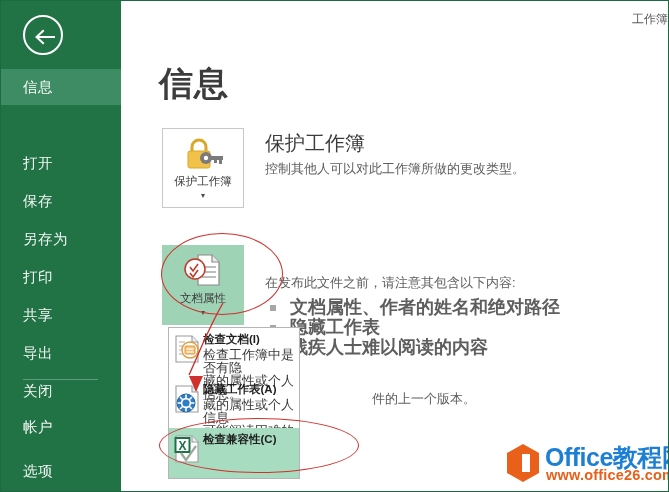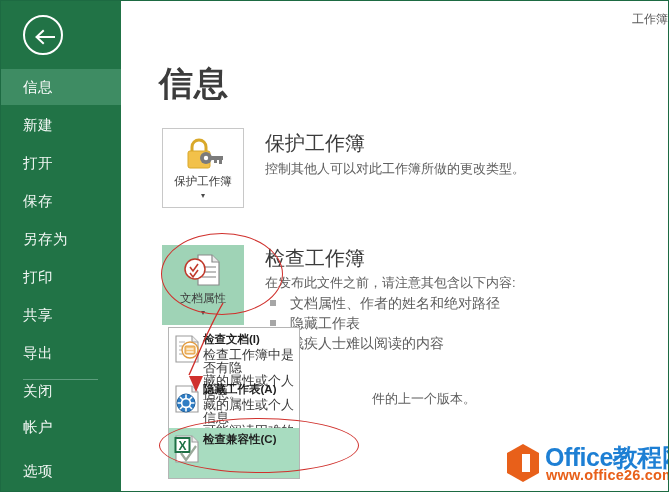--- a/index.html
+++ b/index.html
@@ -113,23 +113,24 @@
   .sect-sub {
     position: absolute;
     left: 143px;
     font-size: 13px;
     color: #5e5e5e;
     white-space: nowrap;
   }
   .bullet-row {
     position: absolute;
     left: 148px;
-    font-size: 14px;
+    font-size: 18px;
     color: #5e5e5e;
     white-space: nowrap;
+    font-weight: bold;
   }
   .bullet-row .bsq {
     display: inline-block;
     width: 6px; height: 6px;
     background: #a6a6a6;
     margin-right: 14px;
     vertical-align: 2px;
   }
 
   
@@ -212,21 +213,20 @@
 
   <div id="sidebar">
 
     <div id="back-button">
       <svg width="26" height="26" viewBox="0 0 26 26">
         <path d="M22 13 H5 M11 7 L4.5 13 L11 19" stroke="#ffffff" stroke-width="2" fill="none" stroke-linecap="square"></path>
       </svg>
     </div>
 
     <div class="nav-item active" style="top:68px"><span>信息</span></div>
-    <div class="nav-item" style="top:106px"><span>新建</span></div>
     <div class="nav-item" style="top:144px"><span>打开</span></div>
     <div class="nav-item" style="top:182px"><span>保存</span></div>
     <div class="nav-item" style="top:220px"><span>另存为</span></div>
     <div class="nav-item" style="top:258px"><span>打印</span></div>
     <div class="nav-item" style="top:296px"><span>共享</span></div>
     <div class="nav-item" style="top:372px"><span>关闭</span></div>
     <div class="nav-item" style="top:334px"><span>导出</span></div>
 
     <div id="nav-divider"></div>
 
@@ -268,21 +268,20 @@
           <line x1="20" y1="19" x2="34" y2="19" stroke="#9b9b9b" stroke-width="1.3"></line>
           <line x1="20" y1="24" x2="34" y2="24" stroke="#9b9b9b" stroke-width="1.3"></line>
           <circle cx="13" cy="16" r="10" fill="#ffffff" stroke="#c0392b" stroke-width="1.5"></circle>
           <path d="M8 14 l3 4 l5 -7 M8 20 l3 4 l5 -7" stroke="#c0392b" stroke-width="1.6" fill="none"></path>
         </svg>
       </div>
       <div class="tile-label">文档属性</div>
       <div class="tile-caret">▾</div>
     </div>
 
-    <div class="sect-head" style="top:236px">检查工作簿</div>
     <div class="sect-sub" style="top:265px">在发布此文件之前，请注意其包含以下内容:</div>
 
     <div class="bullet-row" style="top:286px">
       <span class="bsq"></span><span>文档属性、作者的姓名和绝对路径</span>
     </div>
     <div class="bullet-row" style="top:306px">
       <span class="bsq"></span><span>隐藏工作表</span>
     </div>
     <div class="bullet-row" style="top:326px">
       <span class="bsq"></span><span>残疾人士难以阅读的内容</span>

